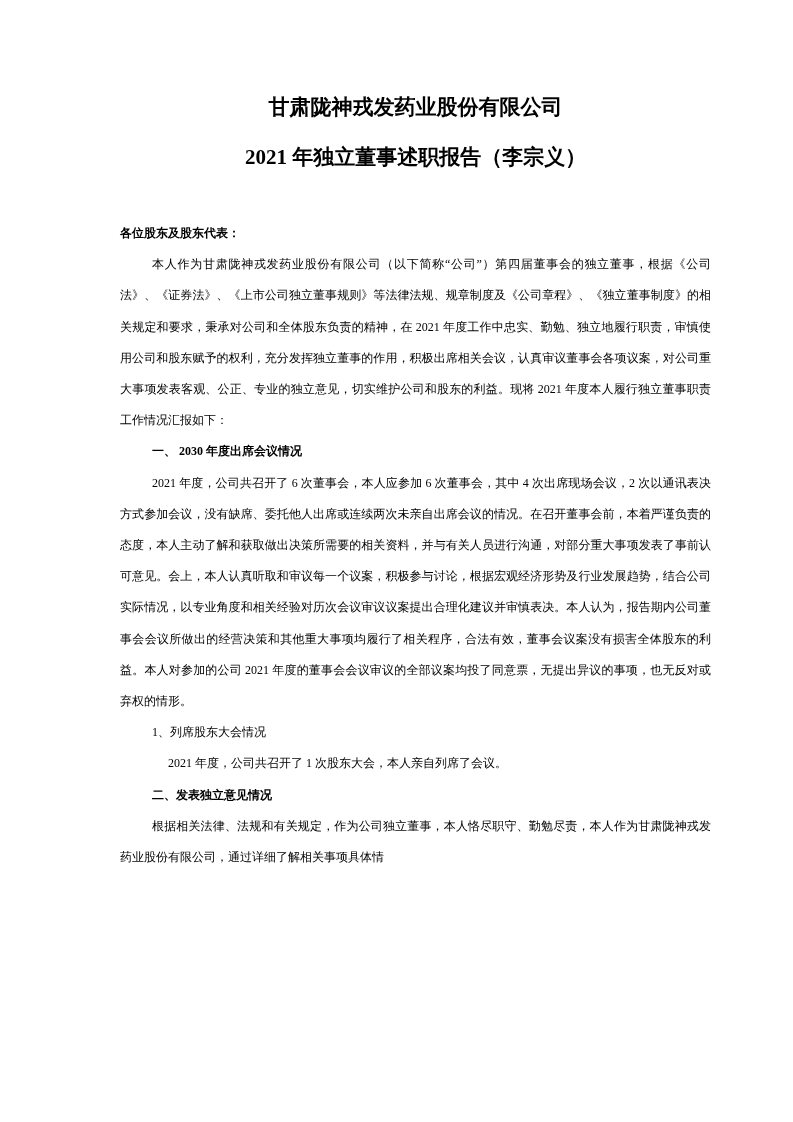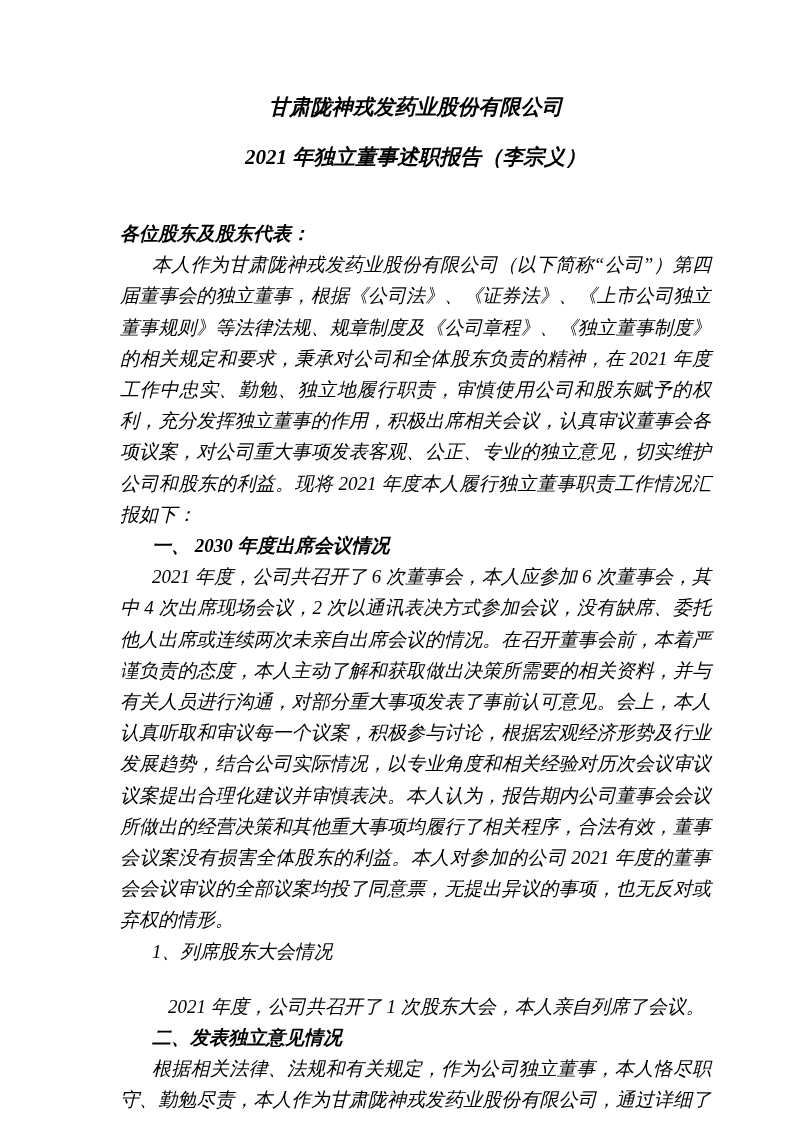--- a/index.html
+++ b/index.html
@@ -10,42 +10,41 @@
     overflow: hidden;
   }
   .page {
     box-sizing: border-box;
     width: 793px;
     height: 1122px;
     padding: 92px 82px 0 120px;
     background: #ffffff;
     font-family: "Liberation Serif", "DejaVu Serif", serif;
     color: #000000;
-    font-style: italic;
   }
   .title {
     font-size: 21px;
     font-weight: bold;
     text-align: center;
     line-height: 30px;
   }
   .title-2 { margin-top: 20px; }
   .content { margin-top: 46px; }
   .content p {
     margin: 0;
-    font-size: 19px;
+    font-size: 12px;
     line-height: 31.2px;
   }
   .salutation { font-weight: bold; }
   .para {
     text-align: justify;
     text-justify: inter-ideograph;
     text-indent: 32px;
   }
-  .para.deep { text-indent: 48px; margin-top: 24px; }
+  .para.deep { text-indent: 48px; }
   .heading {
     font-weight: bold;
     text-indent: 32px;
   }
   .subheading { text-indent: 32px; }
 </style>
 </head>
 <body>
 
 <div class="page">

